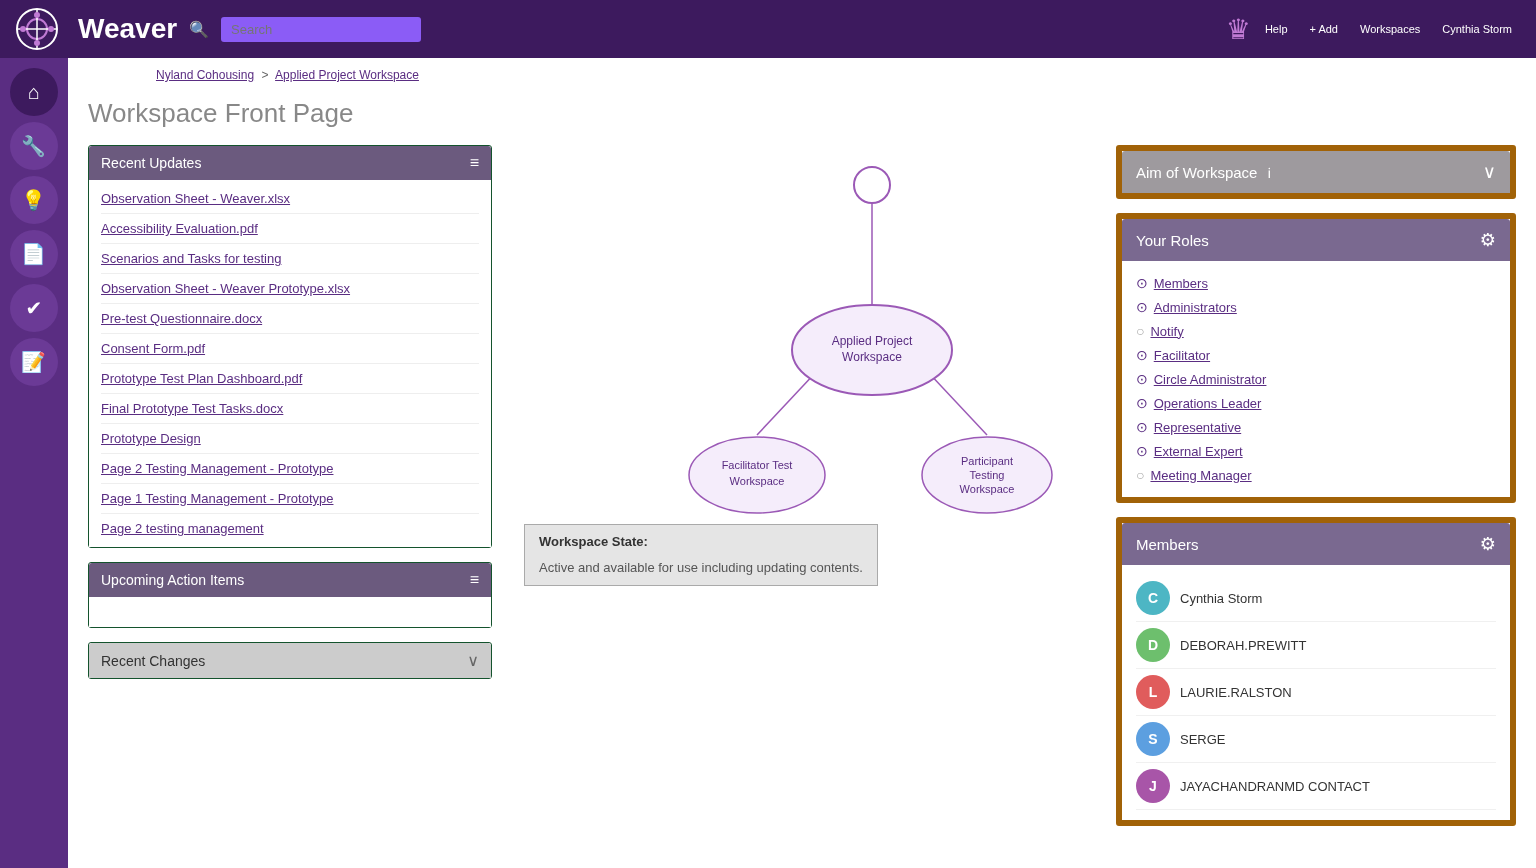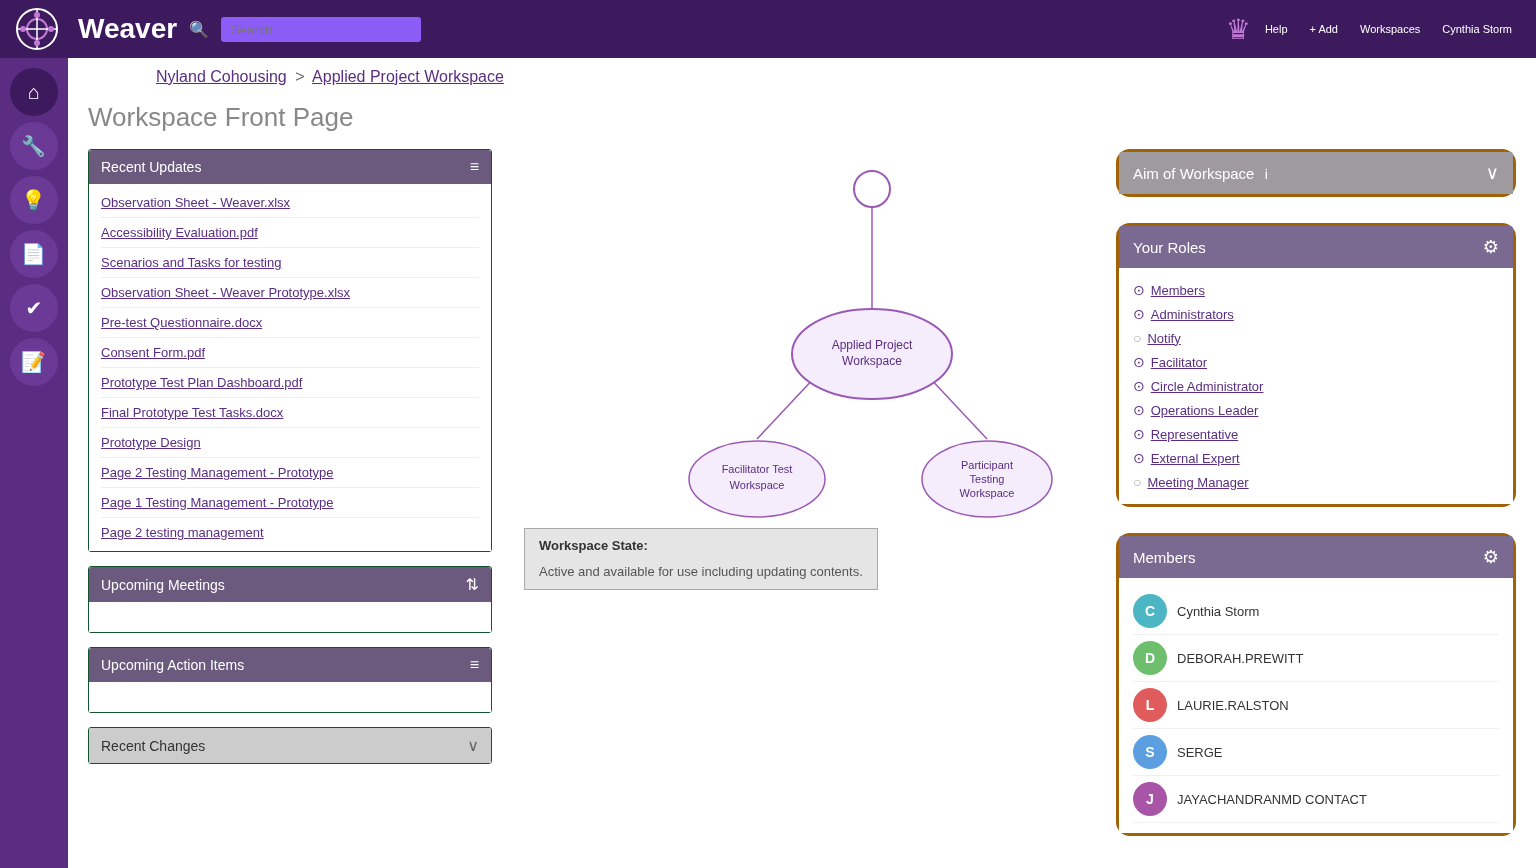--- a/index.html
+++ b/index.html
@@ -84,21 +84,21 @@
       background: #6b3a96;
       color: white;
       font-size: 20px;
     }
     .sidebar-item.active { background: #3d1a5e; }
 
     
     .breadcrumb {
       margin-left: 68px;
       padding: 10px 20px 4px;
-      font-size: 16px;
+      font-size: 12px;
       background: white;
     }
     .breadcrumb a { color: #5a2d82; text-decoration: underline; }
     .breadcrumb span { color: #666; margin: 0 4px; }
 
     
     .main-wrapper {
       margin-left: 68px;
       background: white;
       min-height: calc(100vh - 58px);
@@ -164,23 +164,23 @@
       color: #333;
       margin-top: 16px;
       line-height: 1.4;
     }
     .workspace-state-label { font-weight: bold; }
     .workspace-state-desc { margin-top: 8px; color: #555; font-size: 13px; }
 
     
     .right-col { padding-left: 0; }
     .right-panel {
-      border: 3px solid #a16207;
-      margin-bottom: 26px;
-      border-radius: 14px;
+      border: 6px solid #a16207;
+      margin-bottom: 14px;
+      border-radius: 3px;
     }
     .right-panel-header {
       background: #7a6990;
       color: white;
       padding: 10px 14px;
       display: flex;
       align-items: center;
       justify-content: space-between;
       font-size: 15px;
       border-radius: 3px 3px 0 0;
@@ -316,27 +316,20 @@
             <a class="panel-link" href="#">Prototype Design</a>
             <hr class="panel-divider">
             <a class="panel-link" href="#">Page 2 Testing Management - Prototype</a>
             <hr class="panel-divider">
             <a class="panel-link" href="#">Page 1 Testing Management - Prototype</a>
             <hr class="panel-divider">
             <a class="panel-link" href="#">Page 2 testing management</a>
           </div>
       </div>
 
-      <div class="panel">
-        <div class="panel-header">
-          <span>Upcoming Meetings</span>
-          <span class="panel-header-icon">⇅</span>
-        </div>
-        <div class="panel-body" style="min-height:30px;"></div>
-      </div>
 
       <div class="panel">
         <div class="panel-header">
           <span>Upcoming Action Items</span>
           <span class="panel-header-icon">≡</span>
         </div>
         <div class="panel-body" style="min-height:30px;"></div>
       </div>
 
       <div class="panel">

